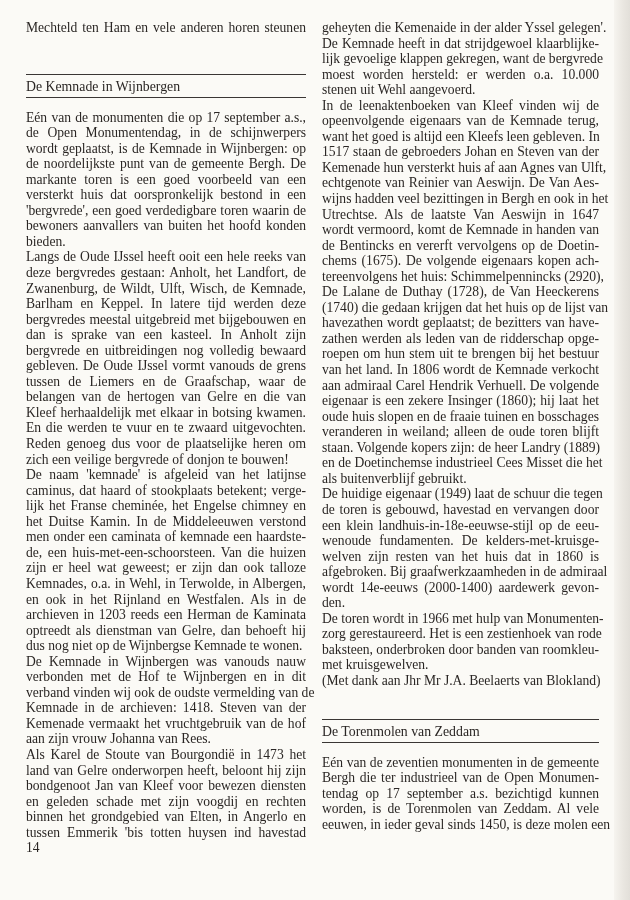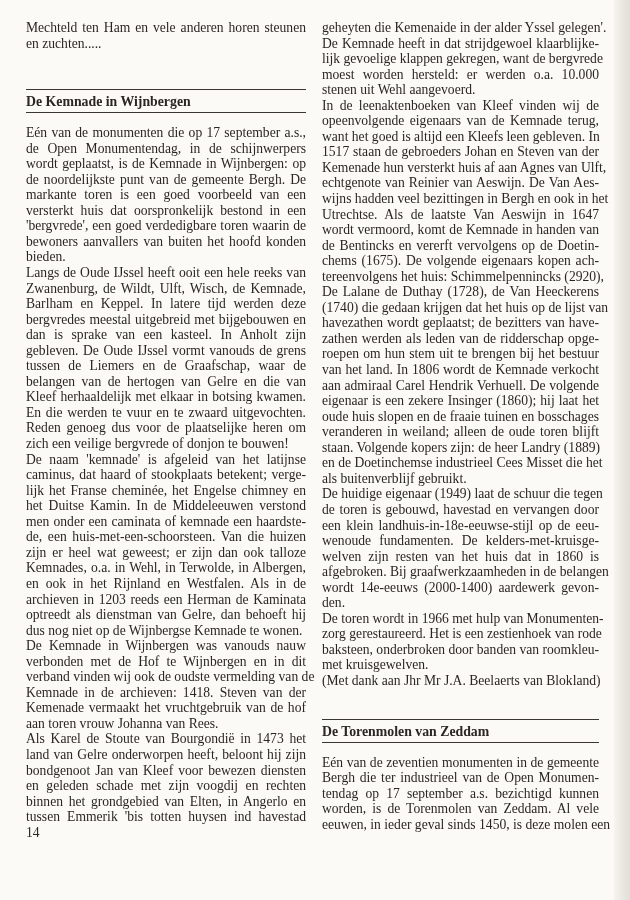--- a/index.html
+++ b/index.html
@@ -22,33 +22,32 @@
   .line {
     display: block; white-space: nowrap;
     text-align: justify; text-align-last: justify;
     height: 15.55px; overflow: visible;
   }
   .line.last { text-align-last: left; }
   .heading-block {
     border-top: 1.3px solid #3a3634;
     border-bottom: 1.3px solid #3a3634;
     padding: 4px 0 3px 0;
-    font-weight: bold; font-size: 13.8px; line-height: 15px;
+    font-weight: normal; font-size: 13.8px; line-height: 15px;
   }
   .page-number { display: block; }
 </style>
 </head>
 <body>
 
 <div class="edge-shade"></div>
 
 <div class="col col-left">
   <div>
     <span class="line">Mechteld ten Ham en vele anderen horen steunen</span>
-    <span class="line last">en zuchten.....</span>
   </div>
 
   <div style="height:38px"></div>
 
   <div class="heading-block">
     <span>De Kemnade in Wijnbergen</span>
   </div>
 
   <div style="height:12px"></div>
 
@@ -59,24 +58,26 @@
     <span class="line">de noordelijkste punt van de gemeente Bergh. De</span>
     <span class="line">markante toren is een goed voorbeeld van een</span>
     <span class="line">versterkt huis dat oorspronkelijk bestond in een</span>
     <span class="line">'bergvrede', een goed verdedigbare toren waarin de</span>
     <span class="line">bewoners aanvallers van buiten het hoofd konden</span>
     <span class="line last">bieden.</span>
   </div>
 
   <div>
     <span class="line">Langs de Oude IJssel heeft ooit een hele reeks van</span>
+    <span class="line">deze bergvredes gestaan: Anholt, het Landfort, de</span>
     <span class="line">Zwanenburg, de Wildt, Ulft, Wisch, de Kemnade,</span>
     <span class="line">Barlham en Keppel. In latere tijd werden deze</span>
     <span class="line">bergvredes meestal uitgebreid met bijgebouwen en</span>
     <span class="line">dan is sprake van een kasteel. In Anholt zijn</span>
+    <span class="line">bergvrede en uitbreidingen nog volledig bewaard</span>
     <span class="line">gebleven. De Oude IJssel vormt vanouds de grens</span>
     <span class="line">tussen de Liemers en de Graafschap, waar de</span>
     <span class="line">belangen van de hertogen van Gelre en die van</span>
     <span class="line">Kleef herhaaldelijk met elkaar in botsing kwamen.</span>
     <span class="line">En die werden te vuur en te zwaard uitgevochten.</span>
     <span class="line">Reden genoeg dus voor de plaatselijke heren om</span>
     <span class="line last">zich een veilige bergvrede of donjon te bouwen!</span>
   </div>
 
   <div>
@@ -93,21 +94,21 @@
     <span class="line">optreedt als dienstman van Gelre, dan behoeft hij</span>
     <span class="line last">dus nog niet op de Wijnbergse Kemnade te wonen.</span>
   </div>
 
   <div>
     <span class="line">De Kemnade in Wijnbergen was vanouds nauw</span>
     <span class="line">verbonden met de Hof te Wijnbergen en in dit</span>
     <span class="line">verband vinden wij ook de oudste vermelding van de</span>
     <span class="line">Kemnade in de archieven: 1418. Steven van der</span>
     <span class="line">Kemenade vermaakt het vruchtgebruik van de hof</span>
-    <span class="line last">aan toren vrouw Johanna van Rees.</span>
+    <span class="line last">aan zijn vrouw Johanna van Rees.</span>
   </div>
 
   <div>
     <span class="line">Als Karel de Stoute van Bourgondië in 1473 het</span>
     <span class="line">land van Gelre onderworpen heeft, beloont hij zijn</span>
     <span class="line">bondgenoot Jan van Kleef voor bewezen diensten</span>
     <span class="line">en geleden schade met zijn voogdij en rechten</span>
     <span class="line">binnen het grondgebied van Elten, in Angerlo en</span>
     <span class="line">tussen Emmerik 'bis totten huysen ind havestad</span>
   </div>
@@ -151,21 +152,21 @@
     <span class="line">en de Doetinchemse industrieel Cees Misset die het</span>
     <span class="line last">als buitenverblijf gebruikt.</span>
   </div>
 
   <div>
     <span class="line">De huidige eigenaar (1949) laat de schuur die tegen</span>
     <span class="line">de toren is gebouwd, havestad en vervangen door</span>
     <span class="line">een klein landhuis-in-18e-eeuwse-stijl op de eeu-</span>
     <span class="line">wenoude fundamenten. De kelders-met-kruisge-</span>
     <span class="line">welven zijn resten van het huis dat in 1860 is</span>
-    <span class="line">afgebroken. Bij graafwerkzaamheden in de belangen</span>
+    <span class="line">afgebroken. Bij graafwerkzaamheden in de admiraal</span>
     <span class="line">wordt 14e-eeuws (2000-1400) aardewerk gevon-</span>
     <span class="line last">den.</span>
   </div>
 
   <div>
     <span class="line">De toren wordt in 1966 met hulp van Monumenten-</span>
     <span class="line">zorg gerestaureerd. Het is een zestienhoek van rode</span>
     <span class="line">baksteen, onderbroken door banden van roomkleu-</span>
     <span class="line last">met kruisgewelven.</span>
   </div>

